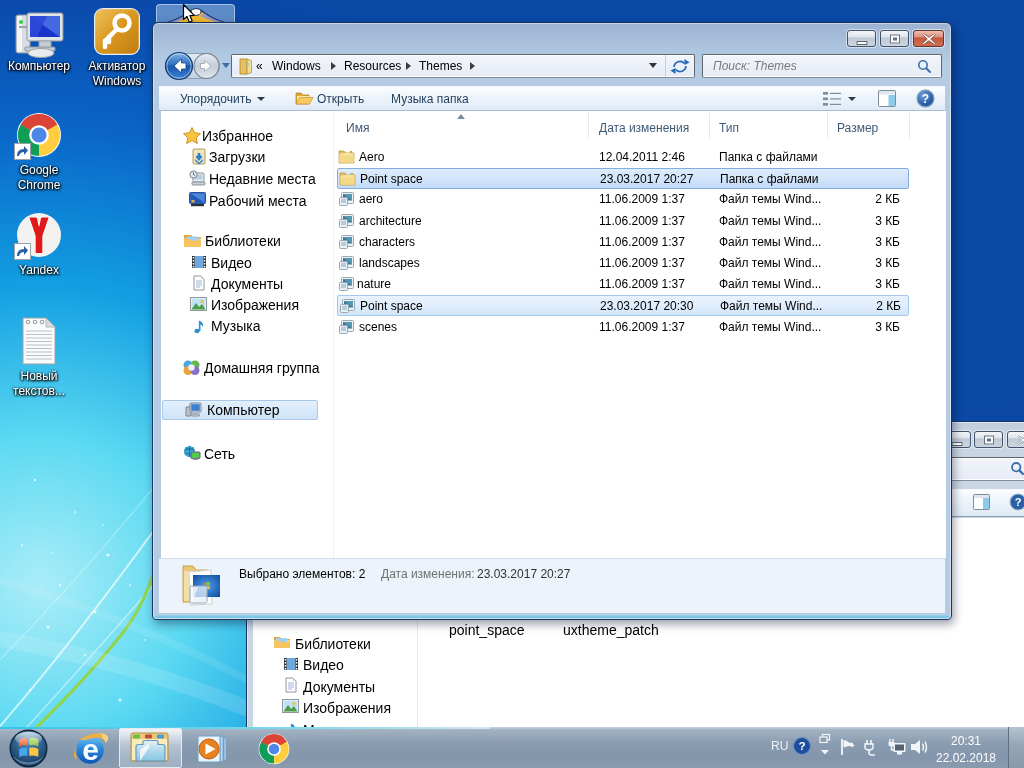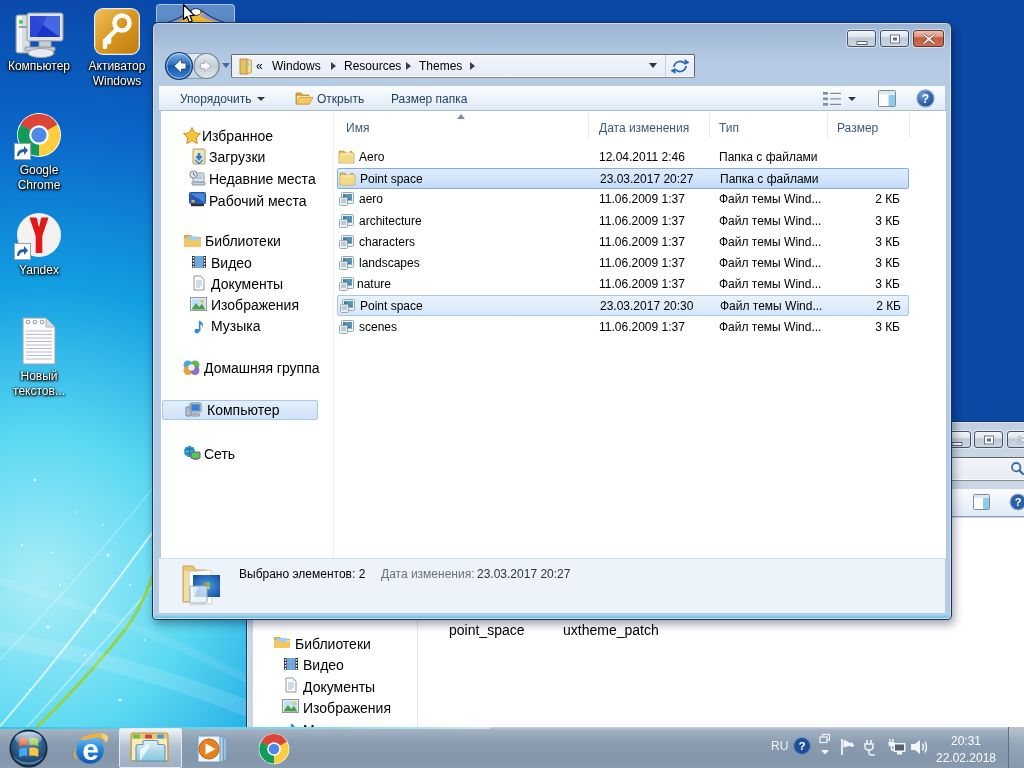--- a/index.html
+++ b/index.html
@@ -336,31 +336,38 @@
   <svg class="abs" style="left:438px;top:3px" width="20" height="17" viewBox="0 0 20 17">
           <g fill="none" stroke="#2668b8" stroke-width="1.8">
             <path d="M4,9 A6,6 0 0 1 14.5,5.5"></path>
             <path d="M16,8 A6,6 0 0 1 5.5,11.5"></path>
           </g>
           <path d="M14.5,1 L14.5,7 L19.5,4.5 Z" fill="#2668b8"></path>
           <path d="M5.5,16 L5.5,10 L0.5,12.5 Z" fill="#2668b8"></path>
         </svg>
  </div>
 
+ <div class="search" style="left:549px;width:240px">
+  <span class="abs" style="left:10px;top:4px;color:#7a7a7a;font-style:italic">Поиск: Themes</span>
+  <svg style="position:absolute;right:9px;top:4px" width="15" height="15" viewBox="0 0 15 15">
+          <circle cx="6" cy="6" r="4.2" fill="none" stroke="#3a70ae" stroke-width="1.6"></circle>
+          <path d="M9.2,9.2 L13,13" stroke="#3a70ae" stroke-width="2" stroke-linecap="round"></path>
+        </svg>
+ </div>
 
  <div class="toolbar" style="top:63px;width:786px">
   <span class="tbtxt" style="left:21px">Упорядочить</span>
   <span class="small-tri-d abs" style="left:98px;top:10px"></span>
   <svg class="abs" style="left:136px;top:4px" width="19" height="15" viewBox="0 0 19 15">
           <path d="M1,2 L6,2 L8,4 L14,4 L14,13 L1,13 Z" fill="#dfa636" stroke="#b07f24" stroke-width="0.7"></path>
           <path d="M2,5 L14,5 L14,13 L2,13 Z" fill="#fde9a8"></path>
           <path d="M4.5,6.5 L18,6.5 L14.5,13 L1,13 Z" fill="#f8c95e" stroke="#c89232" stroke-width="0.7"></path>
         </svg>
   <span class="tbtxt" style="left:158px">Открыть</span>
-  <span class="tbtxt" style="left:232px">Размер папка</span>
+  <span class="tbtxt" style="left:232px">Музыка папка</span>
   <svg class="abs" style="left:664px;top:5px" width="18" height="14" viewBox="0 0 18 14">
           <g fill="#7b8da2">
             <rect x="0" y="0" width="5" height="2.6"></rect>
             <rect x="0" y="5.5" width="5" height="2.6"></rect>
             <rect x="0" y="11" width="5" height="2.6"></rect>
             <rect x="7" y="0.8" width="11" height="1.2"></rect>
             <rect x="7" y="6.3" width="11" height="1.2"></rect>
             <rect x="7" y="11.8" width="11" height="1.2"></rect>
           </g>
         </svg>

